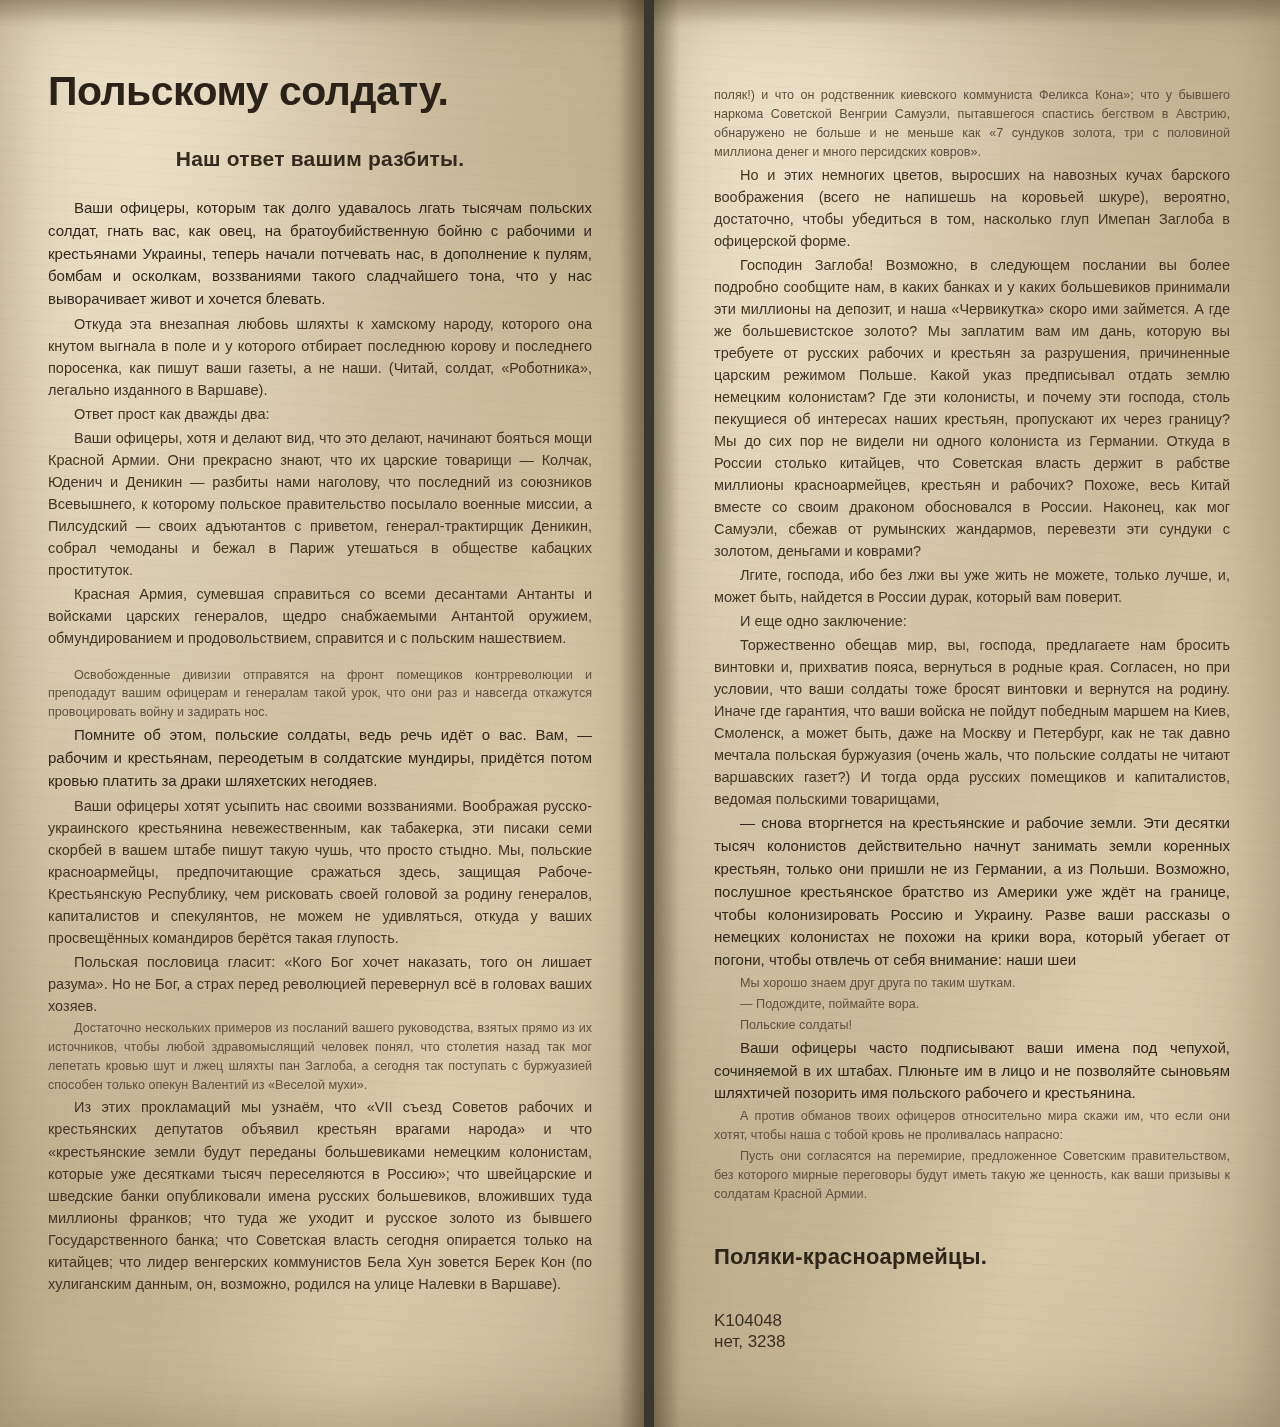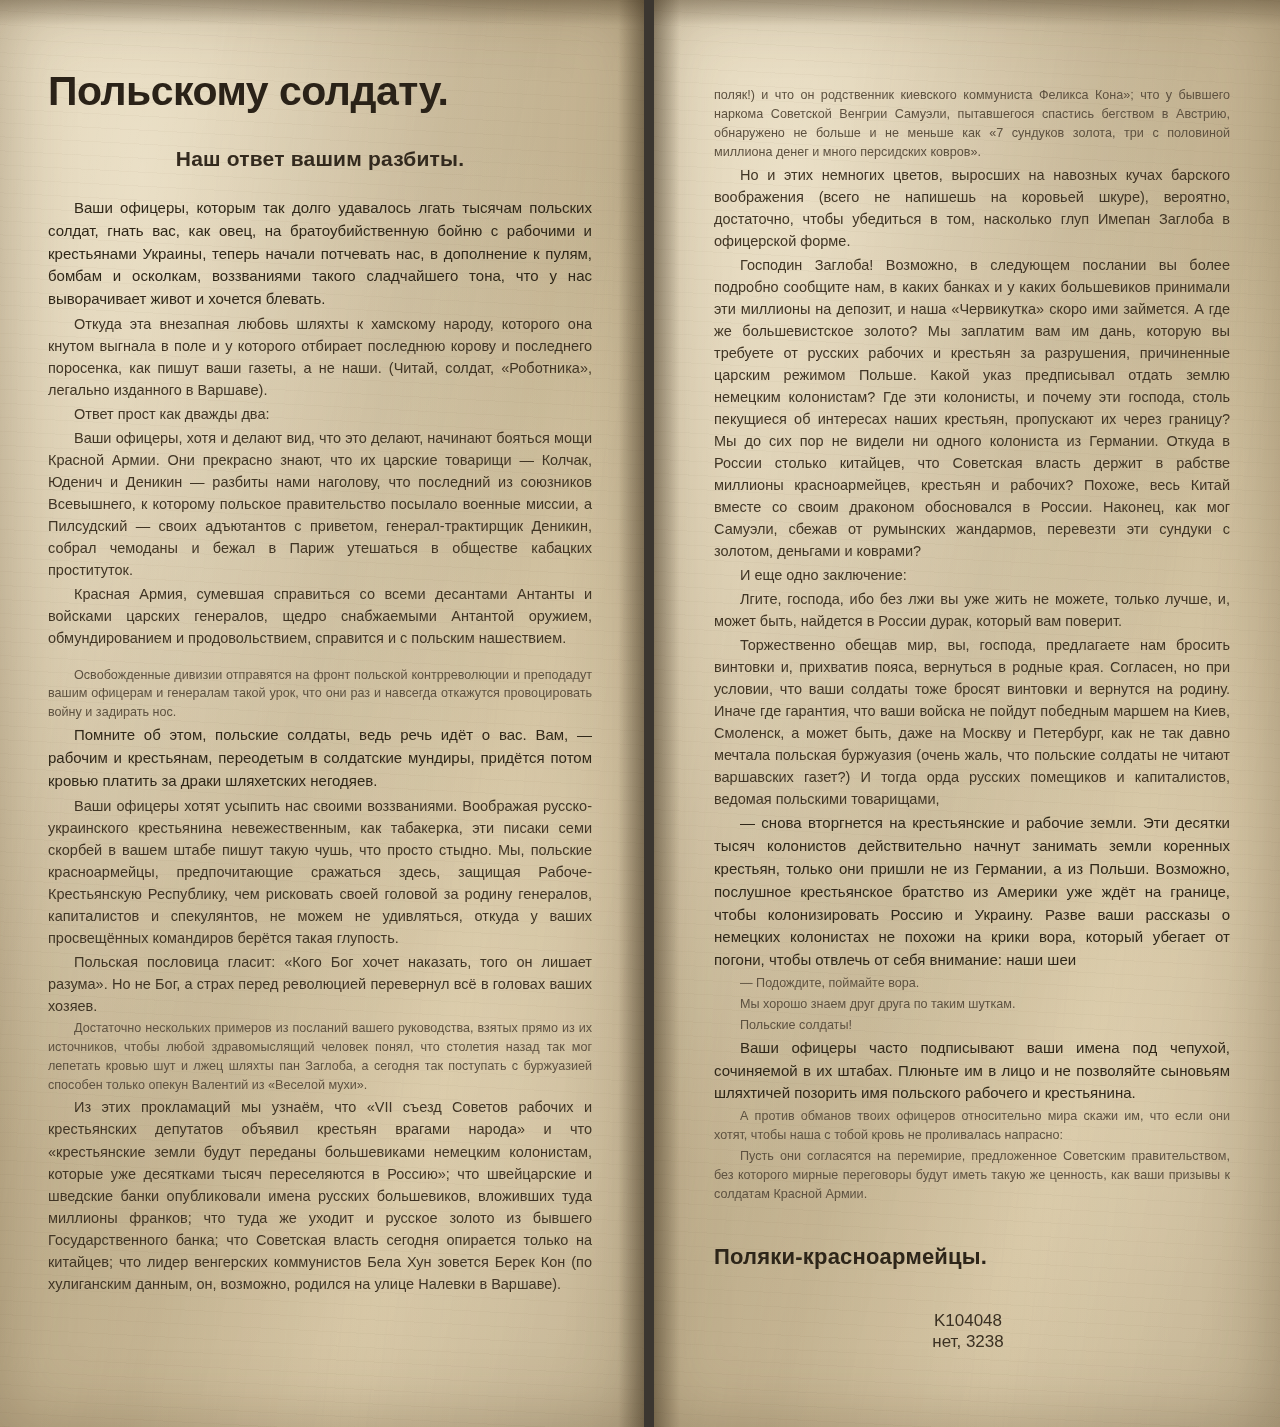--- a/index.html
+++ b/index.html
@@ -114,21 +114,21 @@
     letter-spacing: 0.2px;
   }
   .date {
     margin-top: 56px;
     font-size: 13px;
     color: #51452f;
     text-indent: 0;
   }
   .archive {
     margin-top: 40px;
-    text-align: center;
+    text-align: left;
     font-size: 17px;
     color: #3b3123;
     line-height: 1.25;
     padding-right: 8px;
   }
   .gap { height: 14px; }
   .edge-shadow-l {
     position: absolute;
     top: 0; right: 0; width: 26px; height: 100%;
     background: linear-gradient(90deg, rgba(60,45,25,0) 0%, rgba(50,38,20,0.45) 100%);
@@ -162,44 +162,44 @@
 
       <h1 class="title">Польскому солдату.</h1>
       <h2 class="subtitle">Наш ответ вашим разбиты.</h2>
 
       <p class="strong-ish">Ваши офицеры, которым так долго удавалось лгать тысячам польских солдат, гнать вас, как овец, на братоубийственную бойню с рабочими и крестьянами Украины, теперь начали потчевать нас, в дополнение к пулям, бомбам и осколкам, воззваниями такого сладчайшего тона, что у нас выворачивает живот и хочется блевать.</p>
       <p class="mixed">Откуда эта внезапная любовь шляхты к хамскому народу, которого она кнутом выгнала в поле и у которого отбирает последнюю корову и последнего поросенка, как пишут ваши газеты, а не наши. (Читай, солдат, «Роботника», легально изданного в Варшаве).</p>
       <p class="mixed">Ответ прост как дважды два:</p>
       <p class="mixed">Ваши офицеры, хотя и делают вид, что это делают, начинают бояться мощи Красной Армии. Они прекрасно знают, что их царские товарищи — Колчак, Юденич и Деникин — разбиты нами наголову, что последний из союзников Всевышнего, к которому польское правительство посылало военные миссии, а Пилсудский — своих адъютантов с приветом, генерал-трактирщик Деникин, собрал чемоданы и бежал в Париж утешаться в обществе кабацких проституток.</p>
       <p class="mixed">Красная Армия, сумевшая справиться со всеми десантами Антанты и войсками царских генералов, щедро снабжаемыми Антантой оружием, обмундированием и продовольствием, справится и с польским нашествием.</p>
       <div class="gap"></div>
-      <p class="faint">Освобожденные дивизии отправятся на фронт польской контрреволюции и преподадут вашим офицерам и генералам такой урок, что они раз и навсегда откажутся провоцировать войну и задирать нос.</p>
+      <p class="faint">Освобожденные дивизии отправятся на фронт помещиков контрреволюции и преподадут вашим офицерам и генералам такой урок, что они раз и навсегда откажутся провоцировать войну и задирать нос.</p>
       <p class="strong-ish">Помните об этом, польские солдаты, ведь речь идёт о вас. Вам, — рабочим и крестьянам, переодетым в солдатские мундиры, придётся потом кровью платить за драки шляхетских негодяев.</p>
       <p class="mixed">Ваши офицеры хотят усыпить нас своими воззваниями. Воображая русско-украинского крестьянина невежественным, как табакерка, эти писаки семи скорбей в вашем штабе пишут такую чушь, что просто стыдно. Мы, польские красноармейцы, предпочитающие сражаться здесь, защищая Рабоче-Крестьянскую Республику, чем рисковать своей головой за родину генералов, капиталистов и спекулянтов, не можем не удивляться, откуда у ваших просвещённых командиров берётся такая глупость.</p>
       <p class="mixed">Польская пословица гласит: «Кого Бог хочет наказать, того он лишает разума». Но не Бог, а страх перед революцией перевернул всё в головах ваших хозяев.</p>
       <p class="faint">Достаточно нескольких примеров из посланий вашего руководства, взятых прямо из их источников, чтобы любой здравомыслящий человек понял, что столетия назад так мог лепетать кровью шут и лжец шляхты пан Заглоба, а сегодня так поступать с буржуазией способен только опекун Валентий из «Веселой мухи».</p>
       <p class="mixed">Из этих прокламаций мы узнаём, что «VII съезд Советов рабочих и крестьянских депутатов объявил крестьян врагами народа» и что «крестьянские земли будут переданы большевиками немецким колонистам, которые уже десятками тысяч переселяются в Россию»; что швейцарские и шведские банки опубликовали имена русских большевиков, вложивших туда миллионы франков; что туда же уходит и русское золото из бывшего Государственного банка; что Советская власть сегодня опирается только на китайцев; что лидер венгерских коммунистов Бела Хун зовется Берек Кон (по хулиганским данным, он, возможно, родился на улице Налевки в Варшаве).</p>
 
     </div>
   </div>
 
   <div class="page page-right">
     <div class="top-fold"></div>
     <div class="edge-shadow-r"></div>
     <div class="inner inner-right">
 
       <p class="faint noindent">поляк!) и что он родственник киевского коммуниста Феликса Кона»; что у бывшего наркома Советской Венгрии Самуэли, пытавшегося спастись бегством в Австрию, обнаружено не больше и не меньше как «7 сундуков золота, три с половиной миллиона денег и много персидских ковров».</p>
       <p class="mixed">Но и этих немногих цветов, выросших на навозных кучах барского воображения (всего не напишешь на коровьей шкуре), вероятно, достаточно, чтобы убедиться в том, насколько глуп Имепан Заглоба в офицерской форме.</p>
       <p class="mixed">Господин Заглоба! Возможно, в следующем послании вы более подробно сообщите нам, в каких банках и у каких большевиков принимали эти миллионы на депозит, и наша «Червикутка» скоро ими займется. А где же большевистское золото? Мы заплатим вам им дань, которую вы требуете от русских рабочих и крестьян за разрушения, причиненные царским режимом Польше. Какой указ предписывал отдать землю немецким колонистам? Где эти колонисты, и почему эти господа, столь пекущиеся об интересах наших крестьян, пропускают их через границу? Мы до сих пор не видели ни одного колониста из Германии. Откуда в России столько китайцев, что Советская власть держит в рабстве миллионы красноармейцев, крестьян и рабочих? Похоже, весь Китай вместе со своим драконом обосновался в России. Наконец, как мог Самуэли, сбежав от румынских жандармов, перевезти эти сундуки с золотом, деньгами и коврами?</p>
+      <p class="mixed">Лгите, господа, ибо без лжи вы уже жить не можете, только лучше, и, может быть, найдется в России дурак, который вам поверит.</p>
       <p class="mixed">И еще одно заключение:</p>
-      <p class="mixed">Лгите, господа, ибо без лжи вы уже жить не можете, только лучше, и, может быть, найдется в России дурак, который вам поверит.</p>
       <p class="mixed">Торжественно обещав мир, вы, господа, предлагаете нам бросить винтовки и, прихватив пояса, вернуться в родные края. Согласен, но при условии, что ваши солдаты тоже бросят винтовки и вернутся на родину. Иначе где гарантия, что ваши войска не пойдут победным маршем на Киев, Смоленск, а может быть, даже на Москву и Петербург, как не так давно мечтала польская буржуазия (очень жаль, что польские солдаты не читают варшавских газет?) И тогда орда русских помещиков и капиталистов, ведомая польскими товарищами,</p>
       <p class="strong-ish">— снова вторгнется на крестьянские и рабочие земли. Эти десятки тысяч колонистов действительно начнут занимать земли коренных крестьян, только они пришли не из Германии, а из Польши. Возможно, послушное крестьянское братство из Америки уже ждёт на границе, чтобы колонизировать Россию и Украину. Разве ваши рассказы о немецких колонистах не похожи на крики вора, который убегает от погони, чтобы отвлечь от себя внимание: наши шеи</p>
+      <p class="faint">Мы хорошо знаем друг друга по таким шуткам.</p>
       <p class="faint">— Подождите, поймайте вора.</p>
-      <p class="faint">Мы хорошо знаем друг друга по таким шуткам.</p>
       <p class="faint">Польские солдаты!</p>
       <p class="strong-ish">Ваши офицеры часто подписывают ваши имена под чепухой, сочиняемой в их штабах. Плюньте им в лицо и не позволяйте сыновьям шляхтичей позорить имя польского рабочего и крестьянина.</p>
       <p class="faint">А против обманов твоих офицеров относительно мира скажи им, что если они хотят, чтобы наша с тобой кровь не проливалась напрасно:</p>
       <p class="faint">Пусть они согласятся на перемирие, предложенное Советским правительством, без которого мирные переговоры будут иметь такую же ценность, как ваши призывы к солдатам Красной Армии.</p>
 
       <div class="sig">Поляки-красноармейцы.</div>
 
 
       <div class="archive">
         <div>K104048</div>

